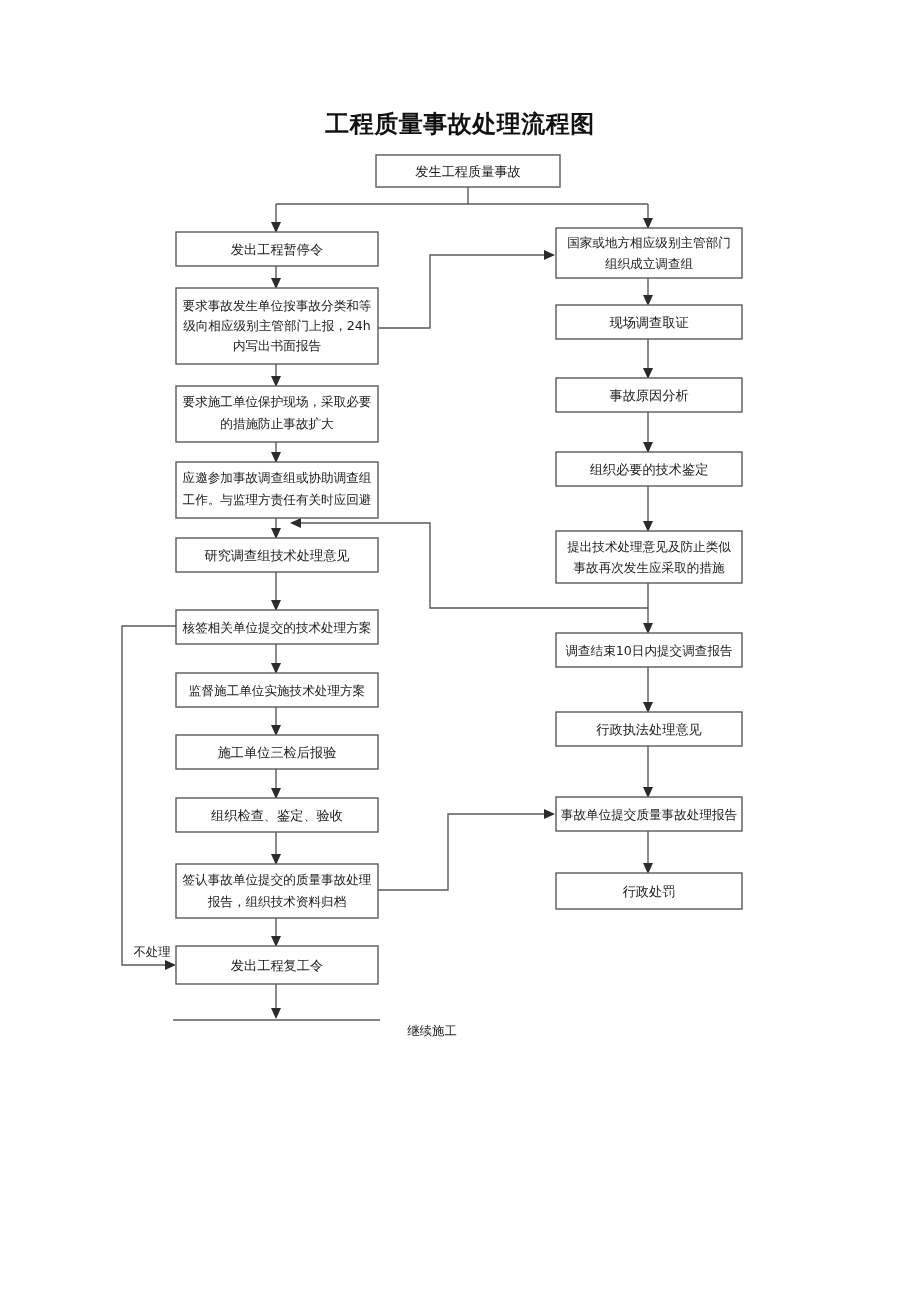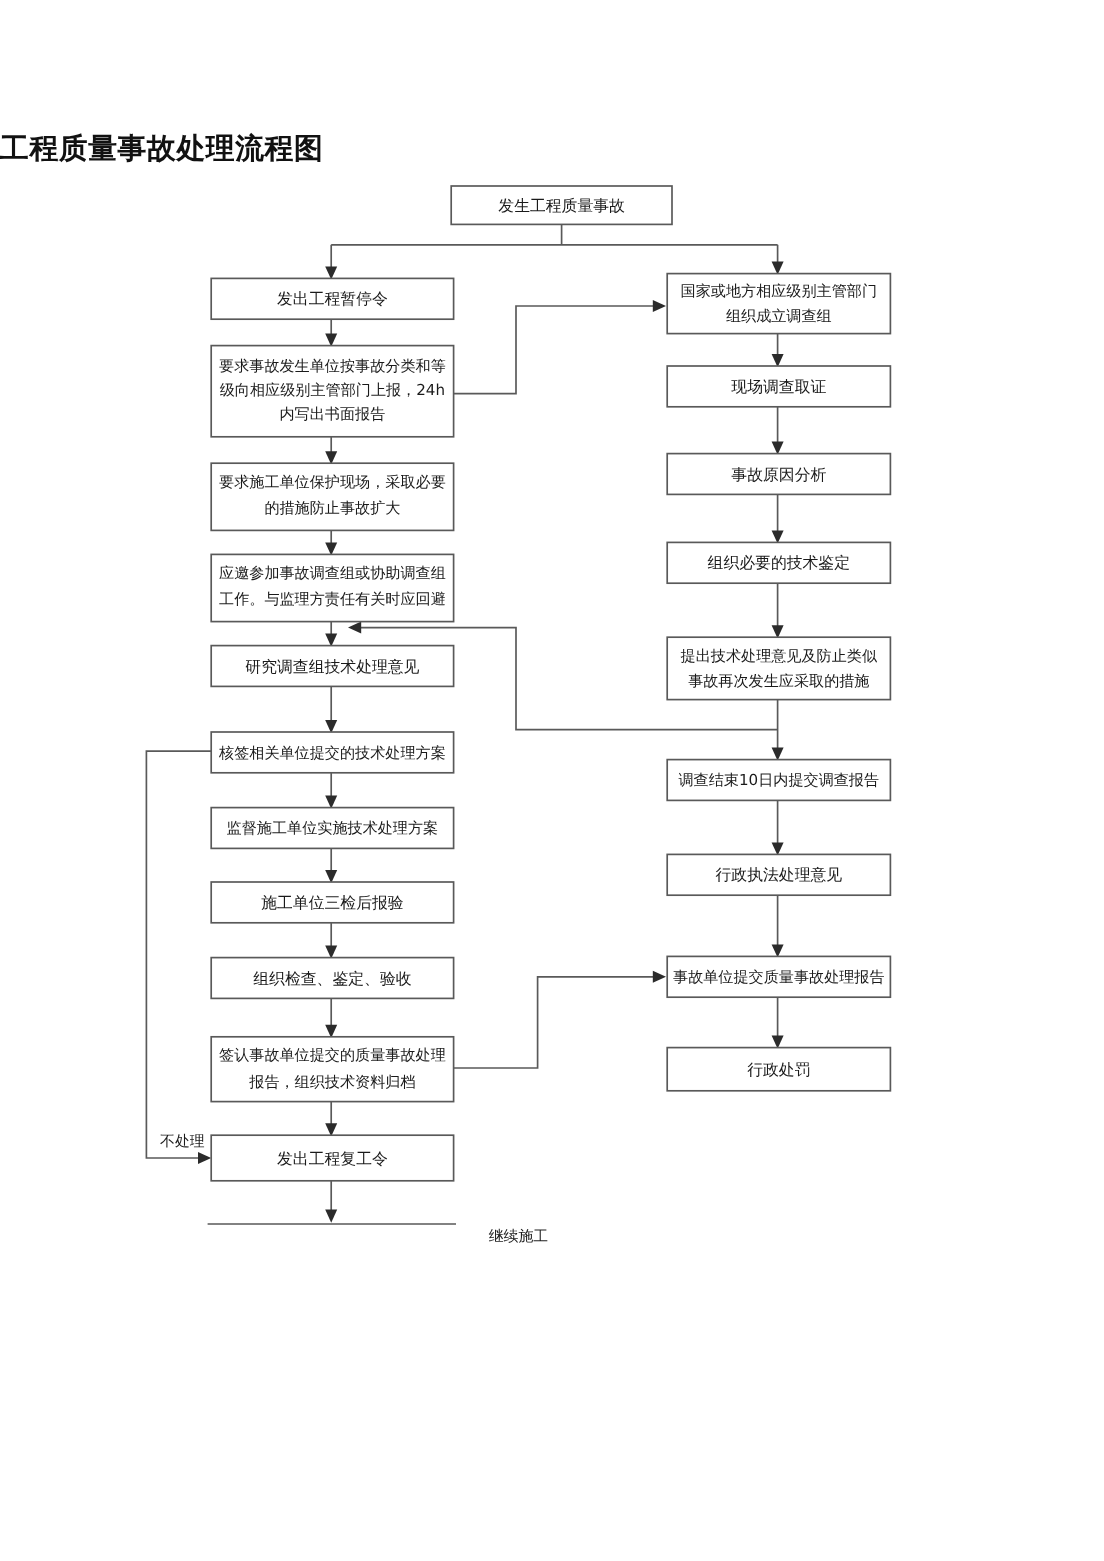--- a/index.html
+++ b/index.html
@@ -64,21 +64,21 @@
     font-size: 12.4px;
     fill: #1a1a1a;
     text-anchor: middle;
     dominant-baseline: middle;
   }
   .page-title {
     position: absolute;
     left: 0;
     top: 108px;
     width: 920px;
-    text-align: left;
+    text-align: center;
     font-family: "DejaVu Sans", "Liberation Sans", sans-serif;
     font-size: 24px;
     font-weight: 700;
     color: #111111;
     letter-spacing: 0.5px;
   }
 </style>
 </head>
 <body>
 

